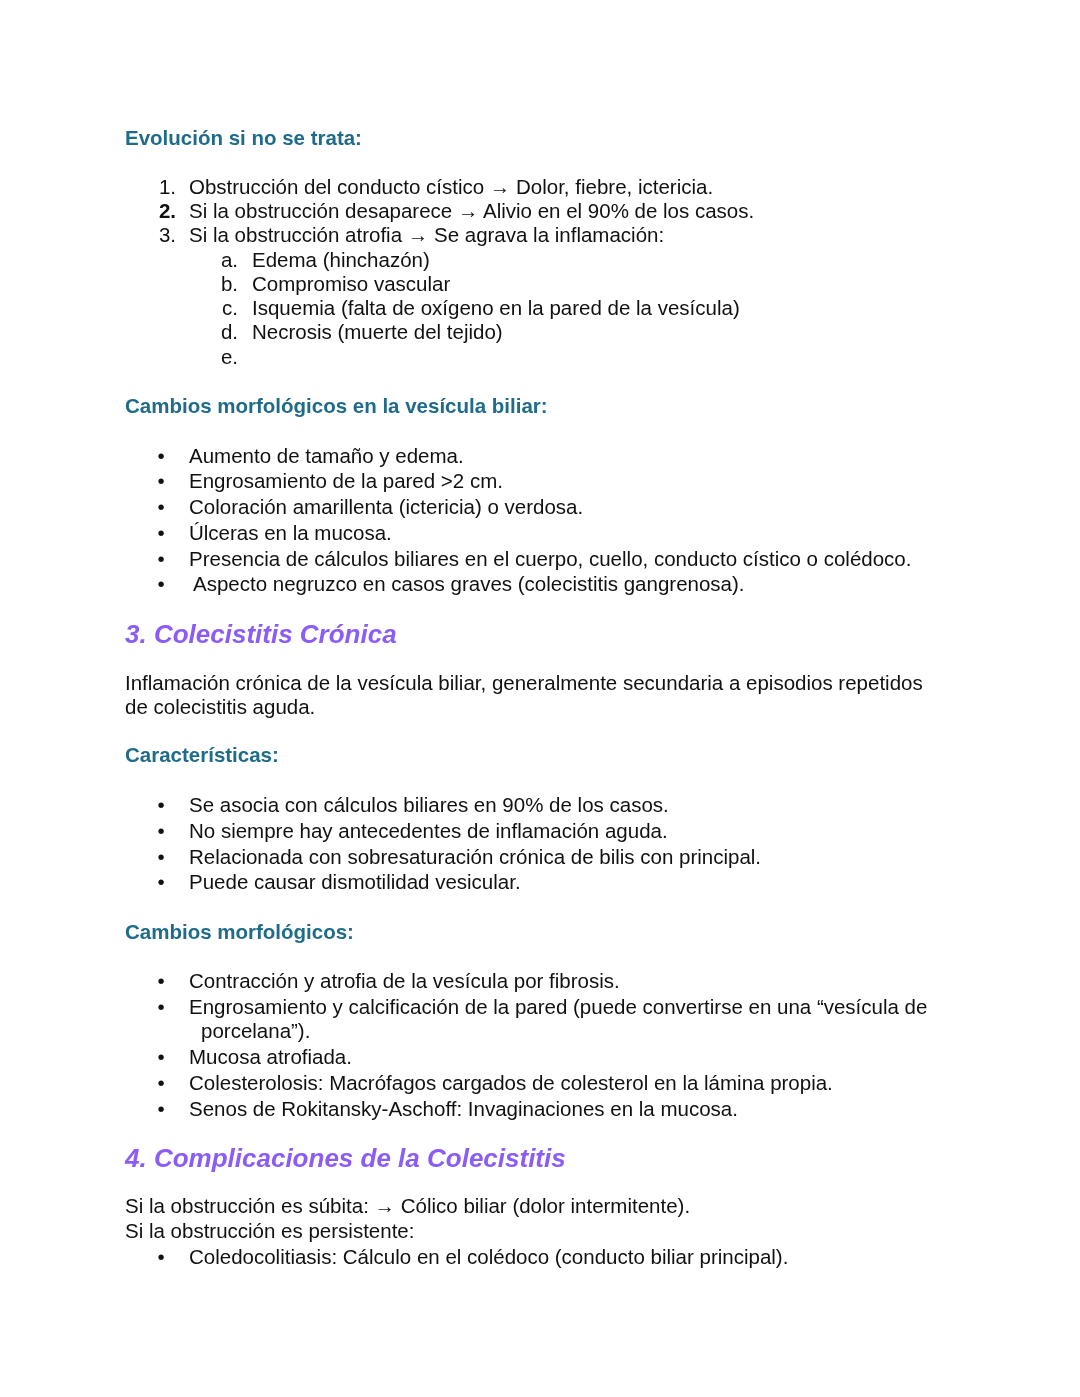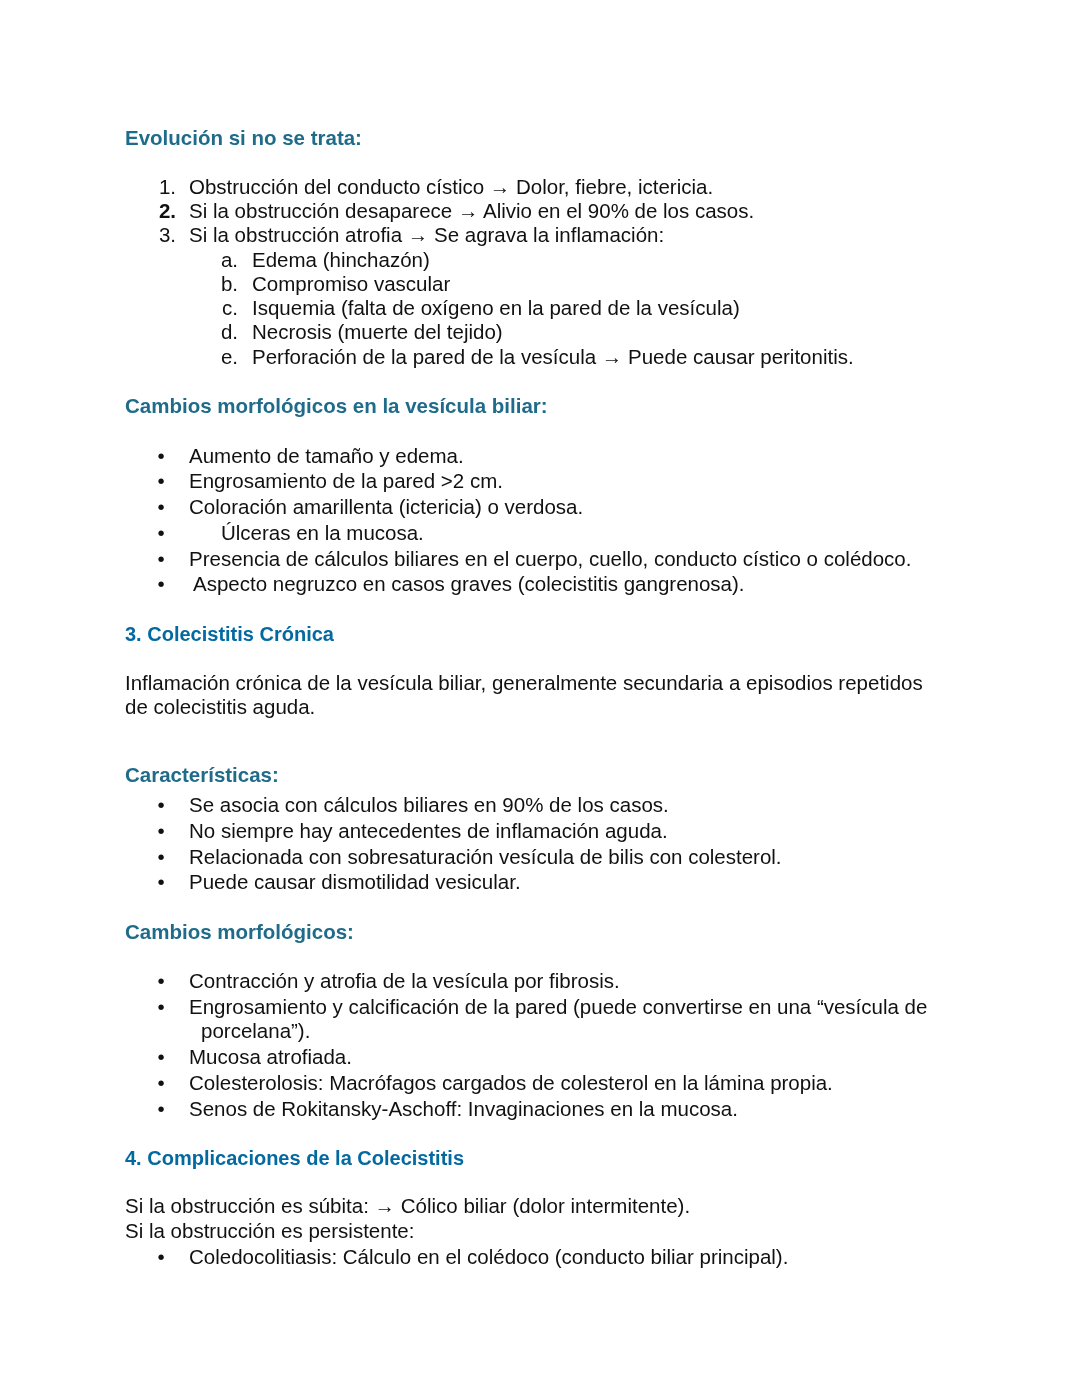--- a/index.html
+++ b/index.html
@@ -1,21 +1,21 @@
 <!DOCTYPE html>
 <html><head>
 <meta charset="utf-8">
 <style>
   html, body { margin: 0; padding: 0; background: #ffffff; }
   body { width: 1080px; height: 1397px; position: relative; overflow: hidden;
          font-family: "Liberation Sans", sans-serif; color: #111111; }
   .page { position: absolute; left: 0; top: 0; width: 1080px; height: 1397px; }
   .line { position: absolute; font-size: 20.5px; line-height: 24px; white-space: nowrap; }
   .h-teal { color: #1f6b8a; font-weight: bold; font-size: 20.5px; }
-  .h-black { font-weight: bold; font-size: 20px; color: #0369a1; }
+  .h-black { font-weight: bold; font-style: italic; font-size: 26px; color: #8b5cf6; }
   .num { position: absolute; text-align: right; width: 30px; }
   .bullet { position: absolute; width: 10px; text-align: center; }
   .txt { position: absolute; }
 </style>
 </head>
 <body>
 
 <div class="page">
 
   <div class="line h-teal" style="left:125px; top:126px;">Evolución si no se trata:</div>
@@ -44,67 +44,66 @@
   <div class="line" style="left:0; top:296px; width:1080px; height:24px;">
     <span class="num" style="left:208px;">c.</span>
     <span class="txt" style="left:252px;">Isquemia (falta de oxígeno en la pared de la vesícula)</span>
   </div>
   <div class="line" style="left:0; top:320px; width:1080px; height:24px;">
     <span class="num" style="left:208px;">d.</span>
     <span class="txt" style="left:252px;">Necrosis (muerte del tejido)</span>
   </div>
   <div class="line" style="left:0; top:345px; width:1080px; height:24px;">
     <span class="num" style="left:208px;">e.</span>
-    <span class="txt" style="left:252px;">Perforación de la pared de la vesícula → Puede causar peritonitis.</span>
   </div>
 
   <div class="line h-teal" style="left:125px; top:394px;">Cambios morfológicos en la vesícula biliar:</div>
 
   <div class="line" style="left:0; top:444px; width:1080px; height:24px;">
     <span class="bullet" style="left:156px;">•</span>
     <span class="txt" style="left:189px;">Aumento de tamaño y edema.</span>
   </div>
   <div class="line" style="left:0; top:469px; width:1080px; height:24px;">
     <span class="bullet" style="left:156px;">•</span>
     <span class="txt" style="left:189px;text-align:right;">Engrosamiento de la pared &gt;2 cm.</span>
   </div>
   <div class="line" style="left:0; top:495px; width:1080px; height:24px;">
     <span class="bullet" style="left:156px;">•</span>
     <span class="txt" style="left:189px;">Coloración amarillenta (ictericia) o verdosa.</span>
   </div>
   <div class="line" style="left:0; top:521px; width:1080px; height:24px;">
     <span class="bullet" style="left:156px;">•</span>
-    <span class="txt" style="left:189px;margin-left:32px;">Úlceras en la mucosa.</span>
+    <span class="txt" style="left:189px;">Úlceras en la mucosa.</span>
   </div>
   <div class="line" style="left:0; top:547px; width:1080px; height:24px;">
     <span class="bullet" style="left:156px;">•</span>
     <span class="txt" style="left:189px;">Presencia de cálculos biliares en el cuerpo, cuello, conducto cístico o colédoco.</span>
   </div>
   <div class="line" style="left:0; top:572px; width:1080px; height:24px;">
     <span class="bullet" style="left:156px;">•</span>
     <span class="txt" style="left:193px;">Aspecto negruzco en casos graves (colecistitis gangrenosa).</span>
   </div>
 
   <div class="line h-black" style="left:125px; top:622px;">3. Colecistitis Crónica</div>
   <div class="line" style="left:125px; top:671px;">Inflamación crónica de la vesícula biliar, generalmente secundaria a episodios repetidos</div>
   <div class="line" style="left:125px; top:695px;">de colecistitis aguda.</div>
 
-  <div class="line h-teal" style="left:125px; top:743px;margin-top:20px;">Características:</div>
+  <div class="line h-teal" style="left:125px; top:743px;">Características:</div>
 
   <div class="line" style="left:0; top:793px; width:1080px; height:24px;">
     <span class="bullet" style="left:156px;">•</span>
     <span class="txt" style="left:189px;">Se asocia con cálculos biliares en 90% de los casos.</span>
   </div>
   <div class="line" style="left:0; top:819px; width:1080px; height:24px;">
     <span class="bullet" style="left:156px;">•</span>
     <span class="txt" style="left:189px;">No siempre hay antecedentes de inflamación aguda.</span>
   </div>
   <div class="line" style="left:0; top:845px; width:1080px; height:24px;">
     <span class="bullet" style="left:156px;">•</span>
-    <span class="txt" style="left:189px;">Relacionada con sobresaturación vesícula de bilis con colesterol.</span>
+    <span class="txt" style="left:189px;">Relacionada con sobresaturación crónica de bilis con principal.</span>
   </div>
   <div class="line" style="left:0; top:870px; width:1080px; height:24px;">
     <span class="bullet" style="left:156px;">•</span>
     <span class="txt" style="left:189px;">Puede causar dismotilidad vesicular.</span>
   </div>
 
   <div class="line h-teal" style="left:125px; top:920px;">Cambios morfológicos:</div>
 
   <div class="line" style="left:0; top:969px; width:1080px; height:24px;">
     <span class="bullet" style="left:156px;">•</span>

